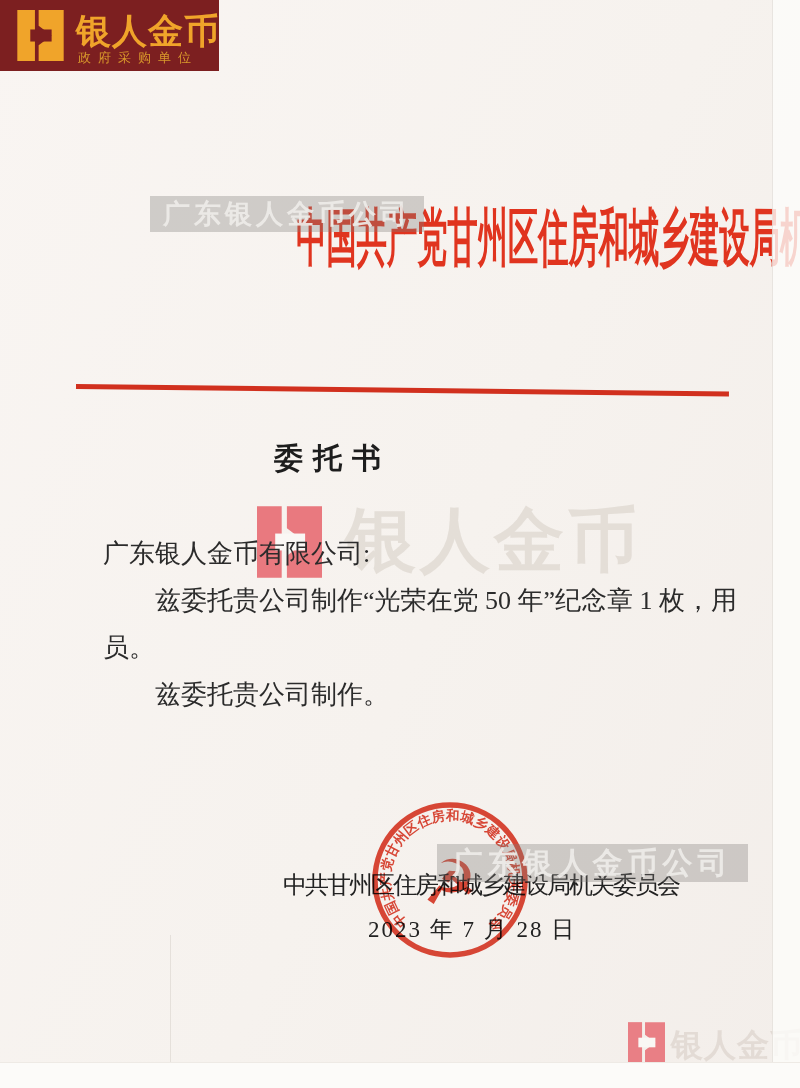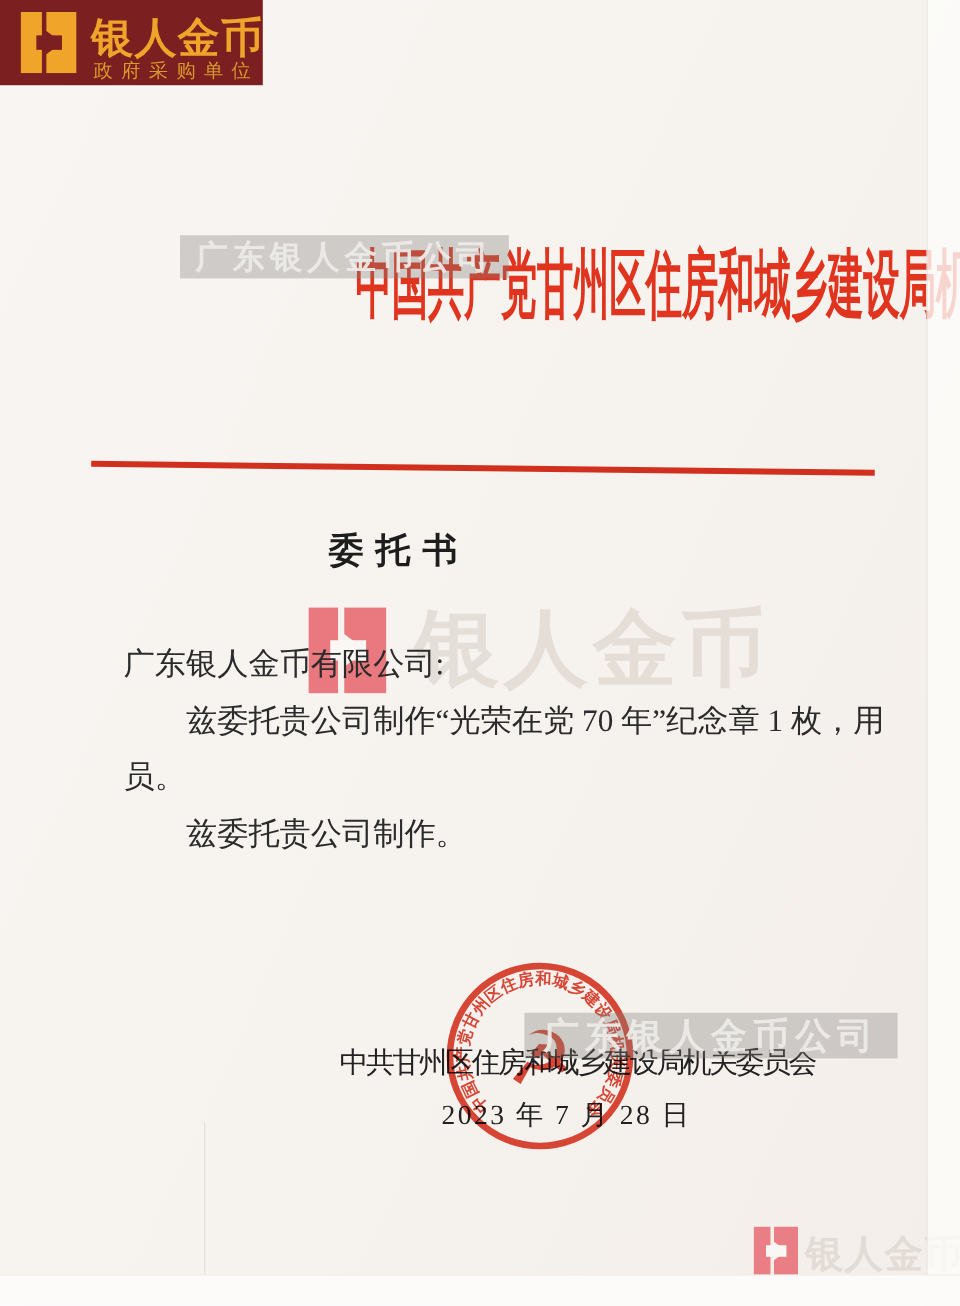--- a/index.html
+++ b/index.html
@@ -18,21 +18,21 @@
   .fold-line{position:absolute;left:170px;top:935px;width:1px;height:127px;
     background:rgba(170,160,150,.22);}
   
   .header-bar{position:absolute;left:0;top:0;width:219px;height:71px;background:var(--maroon);}
   .mlogo{display:block;}
   .logo-header{position:absolute;left:17px;top:10px;width:47px;height:51px;}
   .logo-header .m-bar,.logo-header .m-right{fill:var(--gold);}
   .logo-header .m-band{fill:var(--maroon);}
   .brand-name{position:absolute;left:76px;top:8px;font-size:35px;font-weight:bold;
     color:var(--gold);letter-spacing:1px;white-space:nowrap;font-family:"Liberation Serif","DejaVu Serif",serif;}
-  .brand-subtitle{position:absolute;left:78px;top:49px;font-size:16px;color:var(--gold-dim);
+  .brand-subtitle{position:absolute;left:78px;top:49px;font-size:13px;color:var(--gold-dim);
     letter-spacing:7px;white-space:nowrap;}
   
   .masthead{position:absolute;left:0;top:196px;width:800px;text-align:center;white-space:nowrap;}
   .masthead span{display:inline-block;font-size:56px;font-weight:bold;color:var(--title-red);
     transform:scale(0.54,1.12);transform-origin:top center;letter-spacing:0;}
   .wm-band{position:absolute;background:rgba(128,126,124,.34);
     color:rgba(238,235,232,.92);font-weight:bold;white-space:nowrap;
     display:flex;align-items:center;justify-content:center;
     font-family:"Liberation Sans","DejaVu Sans",sans-serif;}
   .wm-band-masthead{left:150px;top:196px;width:274px;height:36px;font-size:27px;letter-spacing:4px;}
@@ -93,21 +93,21 @@
 
   <svg class="mlogo logo-wm-mid" viewBox="0 0 100 110" aria-hidden="true">
     <rect class="m-bar" x="0" y="0" width="38" height="110"></rect>
     <polygon class="m-right" points="46,0 100,0 100,110 46,110 46,76 74,55 46,34"></polygon>
     <rect class="m-band" x="28" y="42" width="46" height="26"></rect>
   </svg>
   <div class="wm-text-mid">银人金币</div>
 
   <div class="body-text">
     <div class="line">广东银人金币有限公司:</div>
-    <div class="line indent">兹委托贵公司制作“光荣在党 70 年”纪念章 1 枚，用</div>
+    <div class="line indent">兹委托贵公司制作“光荣在党 50 年”纪念章 1 枚，用</div>
     <div class="line">员。</div>
     <div class="line indent">兹委托贵公司制作。</div>
   </div>
 
   <div class="signature-line">中共甘州区住房和城乡建设局机关委员会</div>
   <div class="date-line">2023 年 7 月 28 日</div>
 
   <svg class="seal" viewBox="0 0 164 164" aria-hidden="true">
     <circle class="seal-ring" cx="82" cy="82" r="75"></circle>
     <path id="sealArc" d="M 39.6 124.4 A 60 60 0 1 1 124.4 124.4" fill="none"></path>

